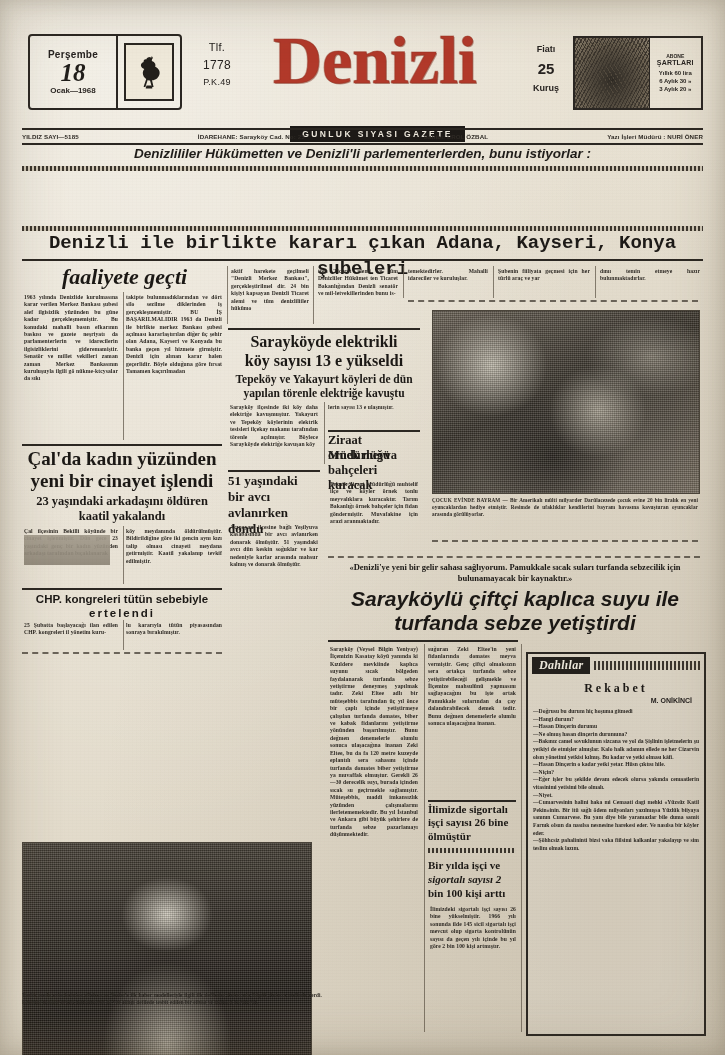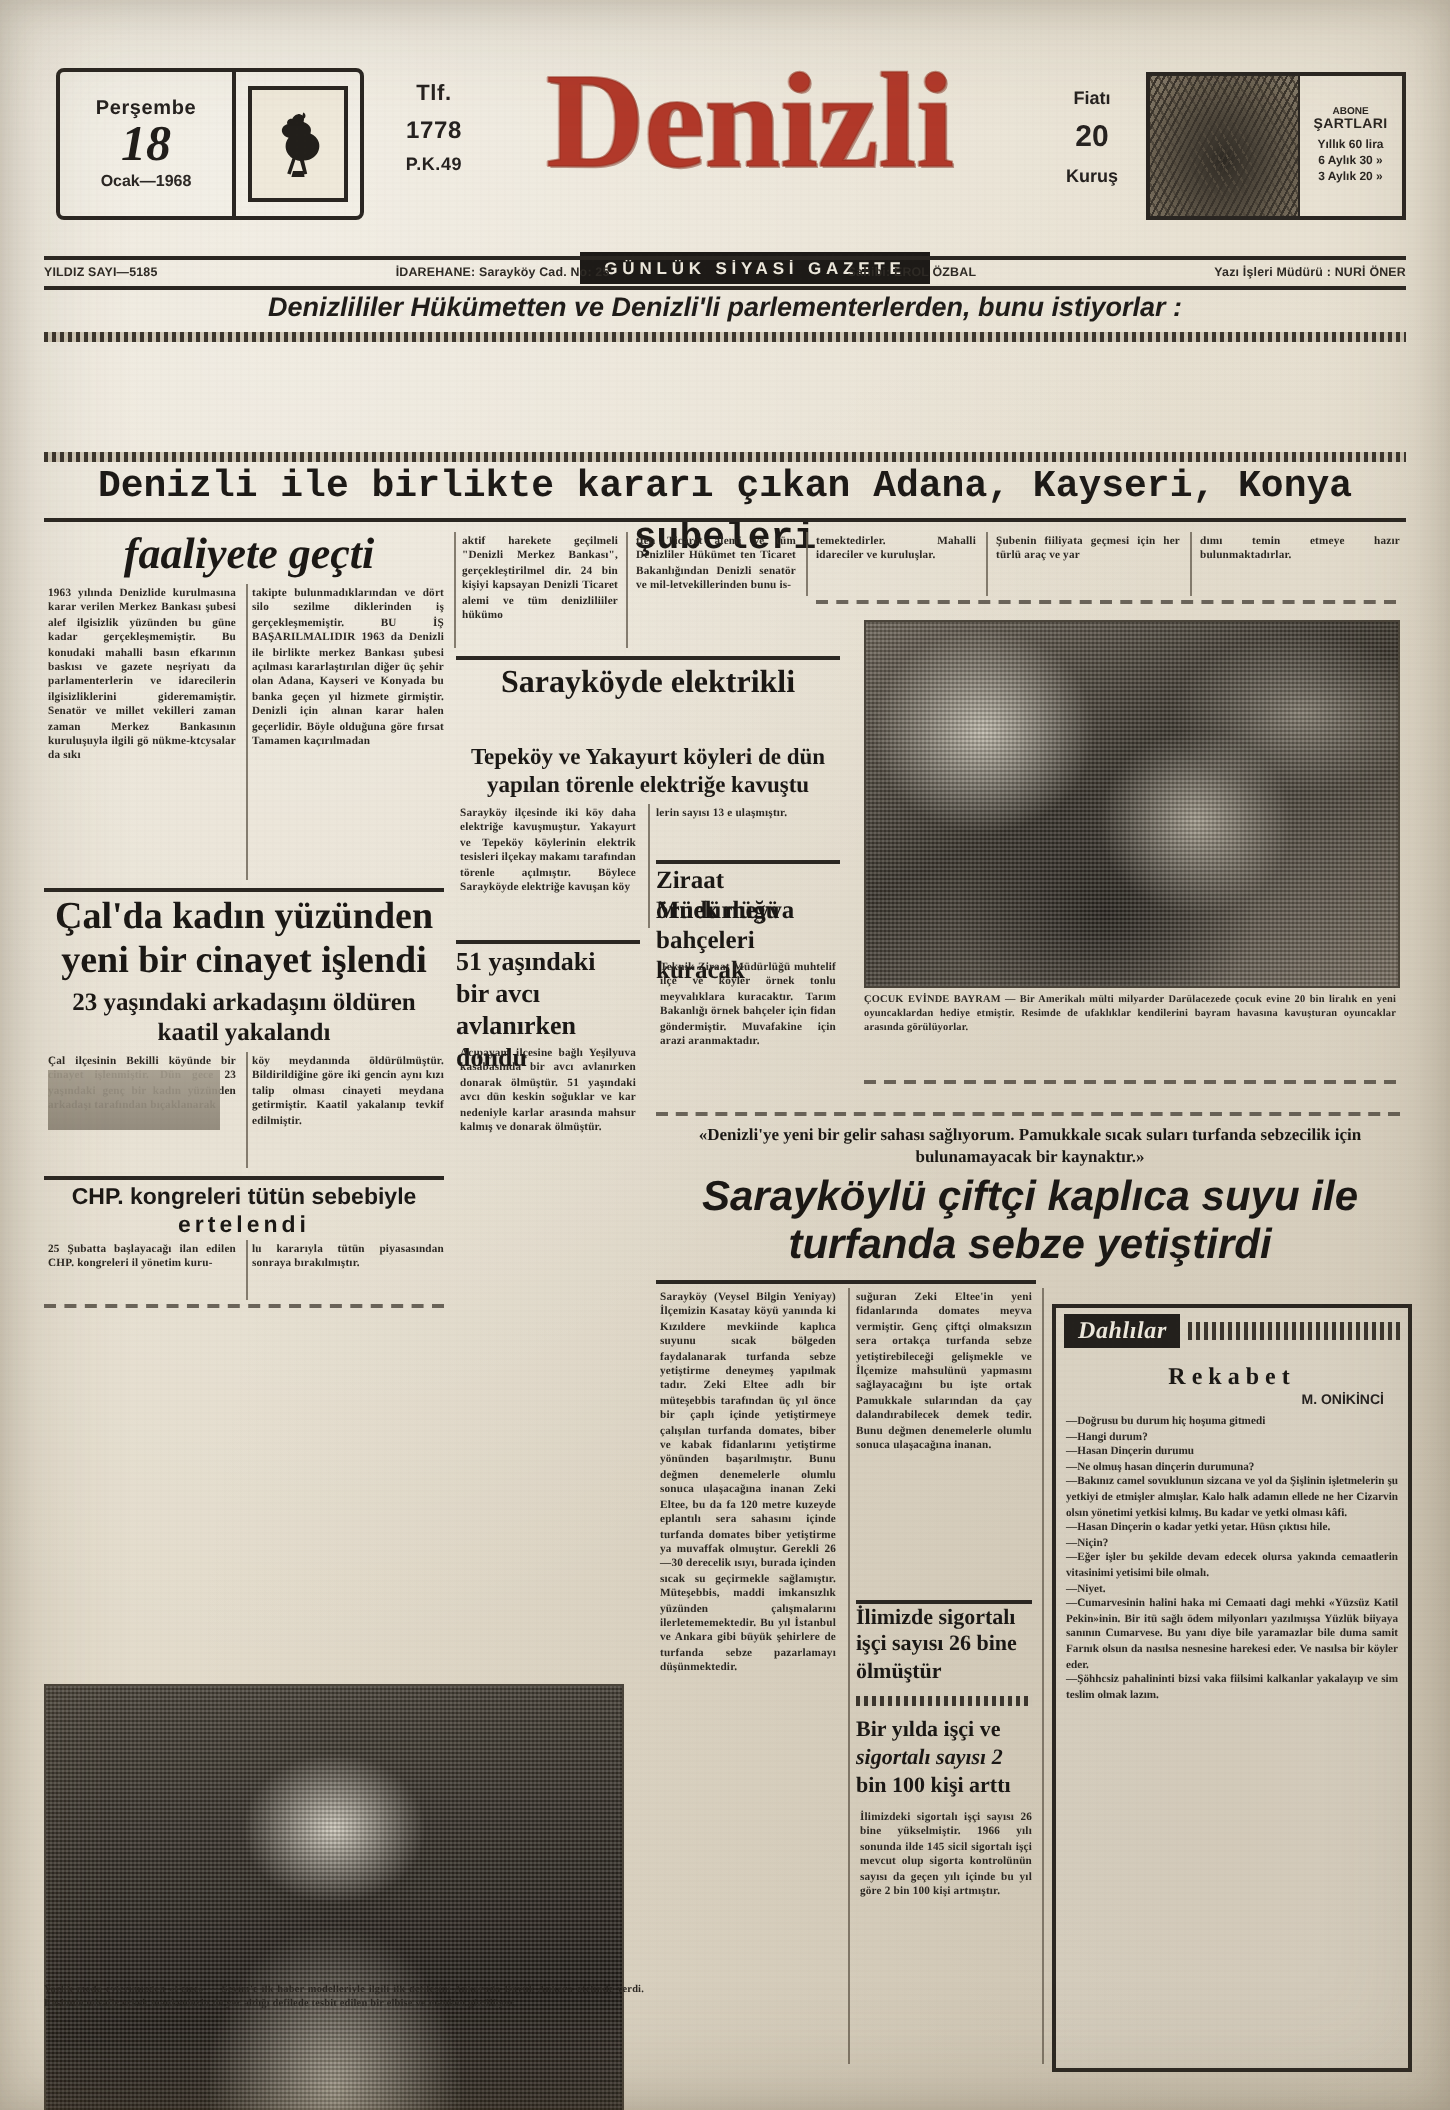--- a/index.html
+++ b/index.html
@@ -26,21 +26,21 @@
     border:2px solid #2a2622;border-radius:4px;display:flex;overflow:hidden;background:rgba(255,255,255,.12);}
   .datebox .dcol{flex:1;display:flex;flex-direction:column;align-items:center;justify-content:center;gap:1px;}
   .datebox .sep{width:2px;background:#2a2622;}
   .dday{font-family:"Liberation Sans",sans-serif;font-weight:bold;font-size:10px;letter-spacing:.3px;color:#262220;}
   .dnum{font-family:"Liberation Serif",serif;font-style:italic;font-weight:bold;font-size:25px;line-height:24px;color:#201d1a;}
   .dyear{font-family:"Liberation Sans",sans-serif;font-weight:bold;font-size:8px;color:#2b2724;}
   .roosterbox{width:62px;display:flex;align-items:center;justify-content:center;}
   .roosterframe{width:46px;height:54px;border:2px solid #2a2622;display:flex;align-items:center;justify-content:center;background:#efe9da;}
 
   .telbox{position:absolute;left:188px;top:10px;width:58px;text-align:center;
-    font-family:"Liberation Sans",sans-serif;font-weight:bold;color:#262220;}
+    font-family:"Liberation Sans",sans-serif;font-weight:normal;color:#262220;}
   .telbox div{margin:5px 0;font-size:11px;letter-spacing:.3px;}
   .telbox .tl1{font-size:11px;}
   .telbox .tl2{font-size:12px;}
   .telbox .tl3{font-size:9px;}
 
   .title{position:absolute;left:235px;top:-4px;width:280px;text-align:center;}
   .title .word{
     font-family:"Liberation Serif",serif;font-weight:bold;font-size:68px;line-height:76px;
     color:#b2392a;letter-spacing:0px;
     text-shadow:1px 1px 0 rgba(120,40,25,.45), -1px 0 0 rgba(160,70,50,.25);
@@ -175,21 +175,21 @@
 
     <div class="title">
       <div class="word">Denizli</div>
     </div>
     <div class="subtitle">
       <span>GÜNLÜK SİYASİ GAZETE</span>
     </div>
 
     <div class="pricebox">
       <div class="pb1">Fiatı</div>
-      <div class="pb2">20</div>
+      <div class="pb2">25</div>
       <div class="pb3">Kuruş</div>
     </div>
 
     <div class="adbox">
       <div class="adart"></div>
       <div class="adterms">
         <div class="t0">ABONE</div>
         <div class="t1">ŞARTLARI</div>
         <div class="t2" style="white-space:pre-line">Yıllık 60 lira
 6 Aylık 30 »
@@ -259,20 +259,21 @@
   <div class="col dashrule" style="left:22px;top:652px;width:200px;"></div>
 
   <div class="col photo portrait" style="left:22px;top:658px;width:288px;height:325px;">
     <div class="blobs"></div>
       <div class="px"></div>
   </div>
   <div class="col body sm" style="left:22px;top:992px;width:300px;">Yazlık moda evlerimizden «Feize» — Sevim'e ilk haber modelleriyle ilgili ilk defilesini Ankarada Büyük Ankara otelinde verdi. Resimde misafir erkek mankenlerin de yer aldığı defilede tesbit edilen bir elbise ve manken görülüyor.</div>
 
   <div class="col solidrule" style="left:228px;top:328px;width:192px;"></div>
   <div class="col hd" style="left:228px;top:332px;width:192px;font-size:16px;line-height:19px;">Sarayköyde elektrikli</div>
+  <div class="col hd" style="left:228px;top:351px;width:192px;font-size:16px;line-height:19px;">köy sayısı 13 e yükseldi</div>
   <div class="col hd" style="left:228px;top:372px;width:192px;font-size:11.5px;line-height:14px;">Tepeköy ve Yakayurt köyleri de dün</div>
   <div class="col hd" style="left:228px;top:386px;width:192px;font-size:11.5px;line-height:14px;">yapılan törenle elektriğe kavuştu</div>
   <div class="col body" style="left:230px;top:404px;width:88px;height:60px;">Sarayköy ilçesinde iki köy daha elektriğe kavuşmuştur. Yakayurt ve Tepeköy köylerinin elektrik tesisleri ilçekay makamı tarafından törenle açılmıştır. Böylece Sarayköyde elektriğe kavuşan köy</div>
   <div class="col body" style="left:328px;top:404px;width:90px;height:22px;">lerin sayısı 13 e ulaşmıştır.</div>
   <div class="col vrule" style="left:324px;top:402px;height:62px;"></div>
 
   <div class="col solidrule" style="left:328px;top:430px;width:92px;"></div>
   <div class="col hd" style="left:328px;top:433px;width:92px;font-size:12.5px;line-height:15px;text-align:left;">Ziraat Müdürlüğü</div>
   <div class="col hd" style="left:328px;top:448px;width:92px;font-size:12.5px;line-height:15px;text-align:left;">örnek meyva</div>
   <div class="col hd" style="left:328px;top:463px;width:92px;font-size:12.5px;line-height:15px;text-align:left;">bahçeleri kuracak</div>

